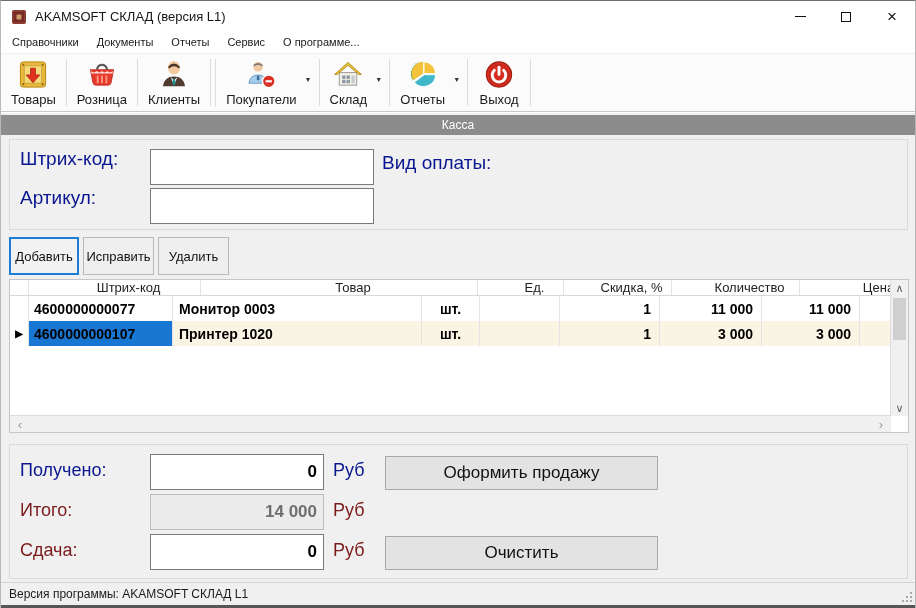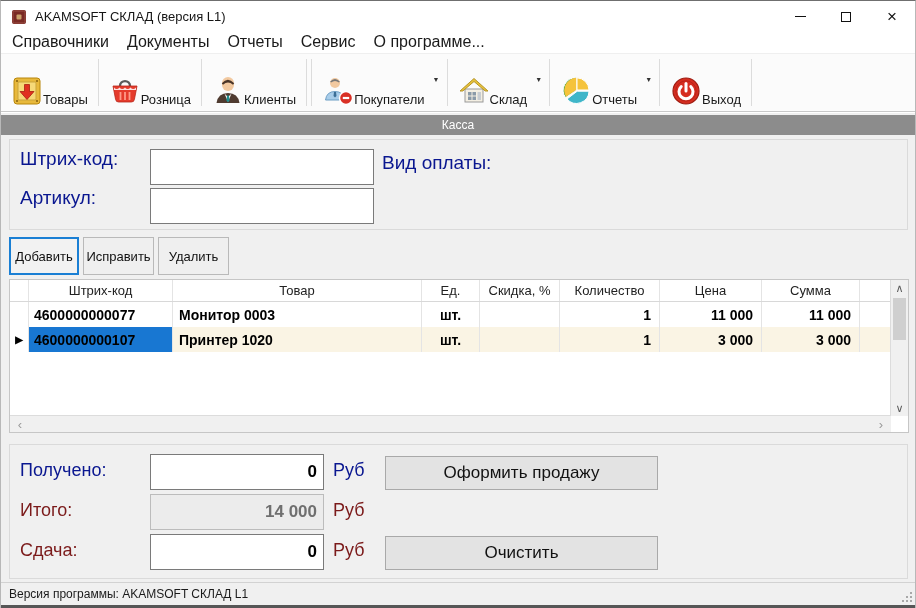--- a/index.html
+++ b/index.html
@@ -13,24 +13,24 @@
   .titlebar { position:absolute; left:0; top:1px; width:100%; height:29px; background:#fff; display:flex; align-items:center; }
   .app-icon { width:16px; height:16px; margin:0 8px 0 10px; flex:0 0 auto; }
   .title-text { font-size:13px; color:#151515; }
   .win-controls { margin-left:auto; display:flex; height:100%; }
   .win-btn { width:46px; height:100%; display:flex; align-items:center; justify-content:center; color:#111; }
   .glyph-min { width:11px; height:1px; background:#111; display:block; }
   .glyph-max { width:10px; height:10px; border:1px solid #111; display:block; }
   .glyph-close { font-size:17px; line-height:1; }
   
   .menubar { position:absolute; left:0; top:30px; width:100%; height:22px; background:#fff; display:flex; align-items:center; padding-left:2px; }
-  .menu-item { font-size:16px; color:#1a1a1a; padding:3px 9px; }
+  .menu-item { font-size:11px; color:#1a1a1a; padding:3px 9px; }
   
   .toolbar { position:absolute; left:0; top:52px; width:100%; height:59px; background:#fbfbfb; border-top:1px solid #efefef; border-bottom:1px solid #c9c9c9; display:flex; align-items:stretch; padding:2px 0 2px 2px; }
-  .tb-btn { position:relative; display:flex; flex-direction:row; align-items:flex-end; justify-content:flex-start; padding:3px 8px 2px 8px; min-width:58px; }
+  .tb-btn { position:relative; display:flex; flex-direction:column; align-items:center; justify-content:flex-start; padding:3px 8px 2px 8px; min-width:58px; }
   .tb-btn.has-dd { padding-right:20px; }
   .tb-icon { width:32px; height:32px; }
   .tb-label { font-size:13px; color:#1a1a1a; margin-top:2px; white-space:nowrap; }
   .dd-arrow { position:absolute; right:5px; top:20px; font-size:7px; color:#333; }
   .tb-sep { width:1px; background:#dcdcdc; margin:3px 2px; }
   
   .gap-strip { position:absolute; left:0; top:112px; width:100%; height:492px; background:#f0f0f0; }
   .kassa-bar { position:absolute; left:0; top:114px; width:100%; height:20px; background:var(--kassa-gray); color:#fff; font-size:12px; display:flex; align-items:center; justify-content:center; }
   
   .panel { position:absolute; background:#f0f0f0; border:1px solid #dadada; }
@@ -49,21 +49,21 @@
   .tcell { flex:0 0 auto; border-right:1px solid #e4e4e4; overflow:hidden; white-space:nowrap; display:flex; align-items:center; }
   .c-marker { width:19px; justify-content:center; }
   .c-barcode { width:144px; padding-left:5px; }
   .c-product { width:249px; padding-left:6px; }
   .c-unit { width:58px; justify-content:center; }
   .c-disc { width:80px; }
   .c-qty { width:100px; justify-content:flex-end; padding-right:8px; }
   .c-price { width:102px; justify-content:flex-end; padding-right:8px; }
   .c-sum { width:98px; justify-content:flex-end; padding-right:8px; }
   .c-fill { width:31px; border-right:none; }
-  .thead { height:22px; border-bottom:1px solid #d8d8d8; }
+  .thead { height:16px; border-bottom:1px solid #d8d8d8;gap:28px; }
   .thead .tcell { font-size:13px; color:#222; justify-content:center; padding:0; }
   .tbody-row { height:25px; font-size:14px; font-weight:bold; color:#000; }
   .row-selected .tcell { background:var(--row-cream); }
   .row-selected .c-marker { background:#fff; }
   .cell-selected { background:var(--selection-blue) !important; }
   .marker-glyph { font-size:10px; color:#000; }
   
   .vscroll { position:absolute; right:0; top:0; width:18px; height:136px; background:#f0f0f0; border-left:1px solid #dcdcdc; }
   .vscroll .s-up, .vscroll .s-down { position:absolute; left:0; width:100%; height:16px; display:flex; align-items:center; justify-content:center; font-size:11px; color:#5a5a5a; }
   .vscroll .s-up { top:0; } .vscroll .s-down { bottom:0; }

